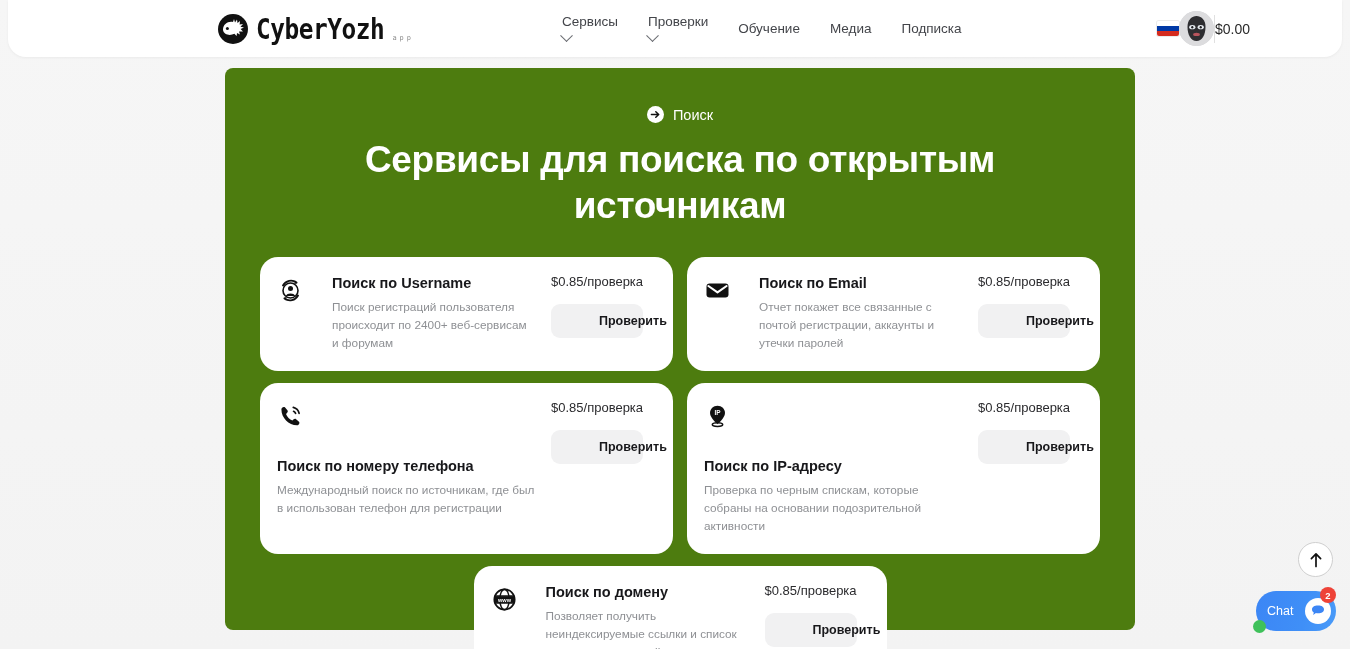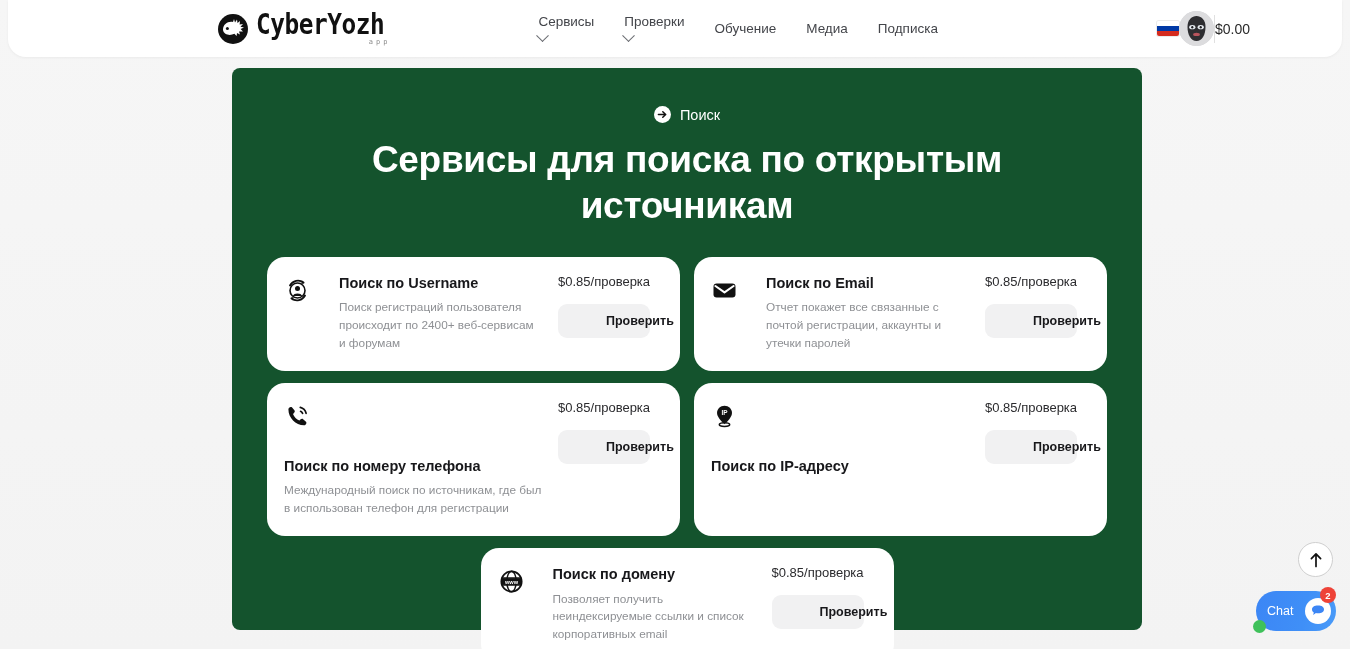--- a/index.html
+++ b/index.html
@@ -36,21 +36,21 @@
   }
   .logo-mark {
     width: 30px; height: 30px;
     border-radius: 50%;
     background: #111;
     position: relative;
     flex: none;
     overflow: hidden;
   }
   .logo-mark svg { position: absolute; top: 4px; left: 3px; }
-  .logo-text-block { display: flex; flex-direction: column; line-height: 1; position: relative; }
+  .logo-text-block { display: flex; flex-direction: row; line-height: 1; position: relative; }
   .logo-text {
     font-size: 26px;
     font-weight: 700;
     letter-spacing: -0.5px;
     color: #111;
     font-family: "DejaVu Sans Mono", "Liberation Mono", monospace;
     transform: scaleY(1.12) scaleX(0.94);
     transform-origin: left center;
   }
   .logo-sub {
@@ -121,25 +121,25 @@
     background: #e0e0e0;
   }
   .balance {
     font-size: 14px;
     color: #2a2a2a;
   }
 
   
   .panel {
     position: absolute;
-    left: 232px;
+    left: 225px;
     top: 68px;
     width: 910px;
     height: 562px;
-    background: #14532d;
+    background: #4d7c0f;
     border-radius: 8px;
     z-index: 5;
   }
 
   .eyebrow {
     display: flex;
     align-items: center;
     justify-content: center;
     gap: 9px;
     margin-top: 38px;
@@ -444,20 +444,21 @@
     <div class="card r2">
       <div class="card-icon">
         <svg width="25" height="25" viewBox="0 0 25 25">
           <path d="M12.5 1.8 C8.3 1.8 5 5 5 9.1 C5 14 12.5 20.2 12.5 20.2 C12.5 20.2 20 14 20 9.1 C20 5 16.7 1.8 12.5 1.8 Z" fill="#111"></path>
           <text x="12.5" y="11.4" font-size="6.4" font-weight="700" fill="#fff" text-anchor="middle" font-family="Liberation Sans, sans-serif">IP</text>
           <ellipse cx="12.5" cy="20.6" rx="5.2" ry="1.9" fill="none" stroke="#111" stroke-width="1.5"></ellipse>
         </svg>
       </div>
       <div class="card-body">
         <div class="card-title">Поиск по IP-адресу</div>
+        <div class="card-desc">Проверка по черным спискам, которые собраны на основании подозрительной активности</div>
       </div>
       <div class="card-right">
         <div class="card-price">$0.85/проверка</div>
         <button class="card-btn">Проверить</button>
       </div>
     </div>
   </div>
 
   <div class="grid-bottom">
     <div class="card wide">

